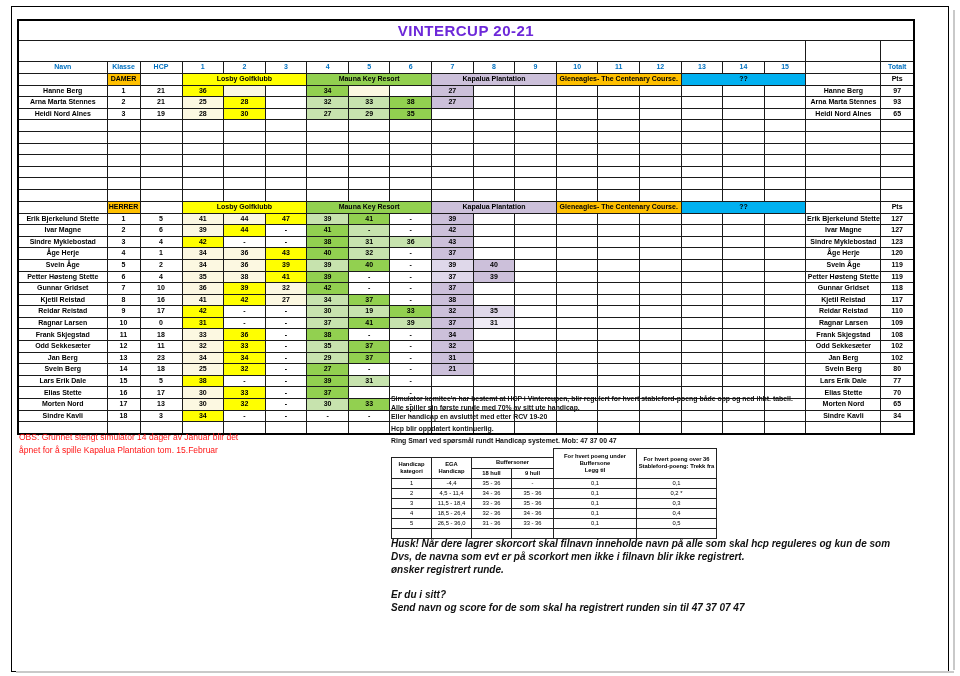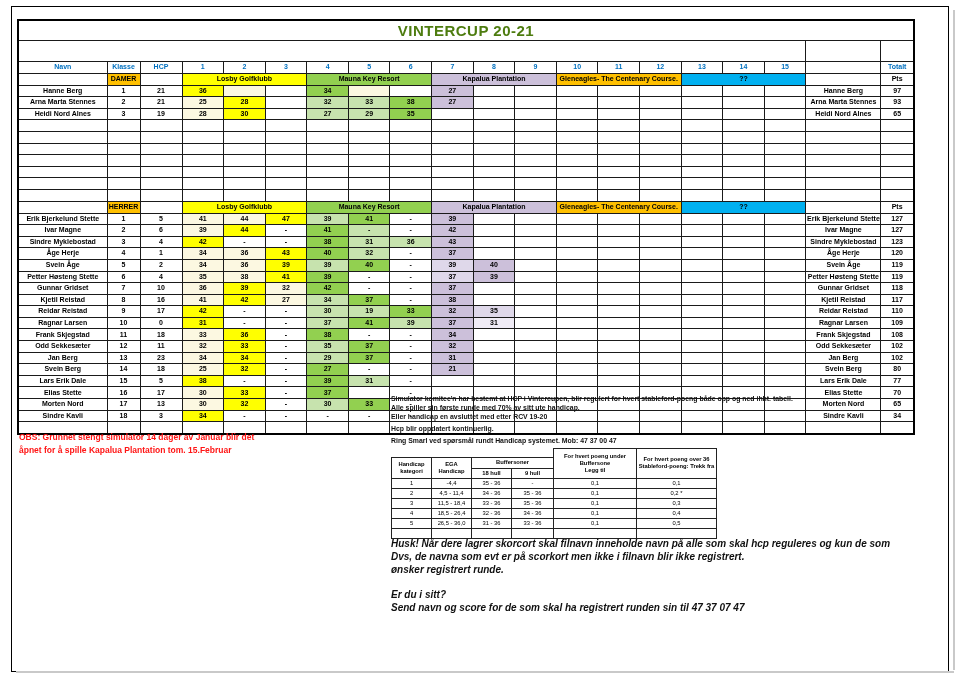--- a/index.html
+++ b/index.html
@@ -17,21 +17,21 @@
   
   table.main{
     position:absolute;left:5px;top:12px;width:897px;
     border-collapse:collapse;table-layout:fixed;border:2px solid #000;
   }
   table.main td{
     border:1px solid #1a1a1a;padding:0;height:10.6px;line-height:10.4px;
     font-size:7px;font-weight:bold;color:#000;text-align:center;
     overflow:hidden;white-space:nowrap;
   }
-  tr.r-title td{height:19px;line-height:19px;font-size:15px;color:#4d7c0f;letter-spacing:.5px;}
+  tr.r-title td{height:19px;line-height:19px;font-size:15px;color:#6d28d9;letter-spacing:.5px;}
   tr.r-gap td{height:20px;}
   tr.r-head td{color:#0070C0;}
   tr.r-band td{height:11px;}
   .band{color:#8E2D00;font-size:6.8px;}
   .band-yellow{background:#FFFF00;}
   .band-green{background:#92D050;}
   .band-purple{background:#CCC0DA;color:#3d2b00;}
   .band-orange{background:#FFC000;}
   .band-cyan{background:#00B0F0;}
   .pts{font-size:5.5px;}
@@ -41,21 +41,21 @@
   .c-g1{background:#C7E3AE;}
   .c-g2{background:#92D050;}
   .c-p1{background:#CCC0DA;}
   .c-p2{background:#DFD8EA;}
   .c-p3{background:#EFEBF5;}
   .c-nb{font-weight:normal;}
 
   
   .obs{
     position:absolute;left:7px;top:424px;color:#FF1515;
-    font-size:8.5px;font-weight:bold;line-height:12.5px;white-space:nowrap;
+    font-size:8.5px;font-weight:normal;line-height:12.5px;white-space:nowrap;
   }
 
   
   .notes{
     position:absolute;left:379px;top:387px;color:#111;
     font-size:6.9px;font-weight:bold;line-height:9px;white-space:nowrap;
   }
   .notes div:nth-child(4){margin-top:3px;}
   .notes div:nth-child(5){margin-top:3px;}
 

